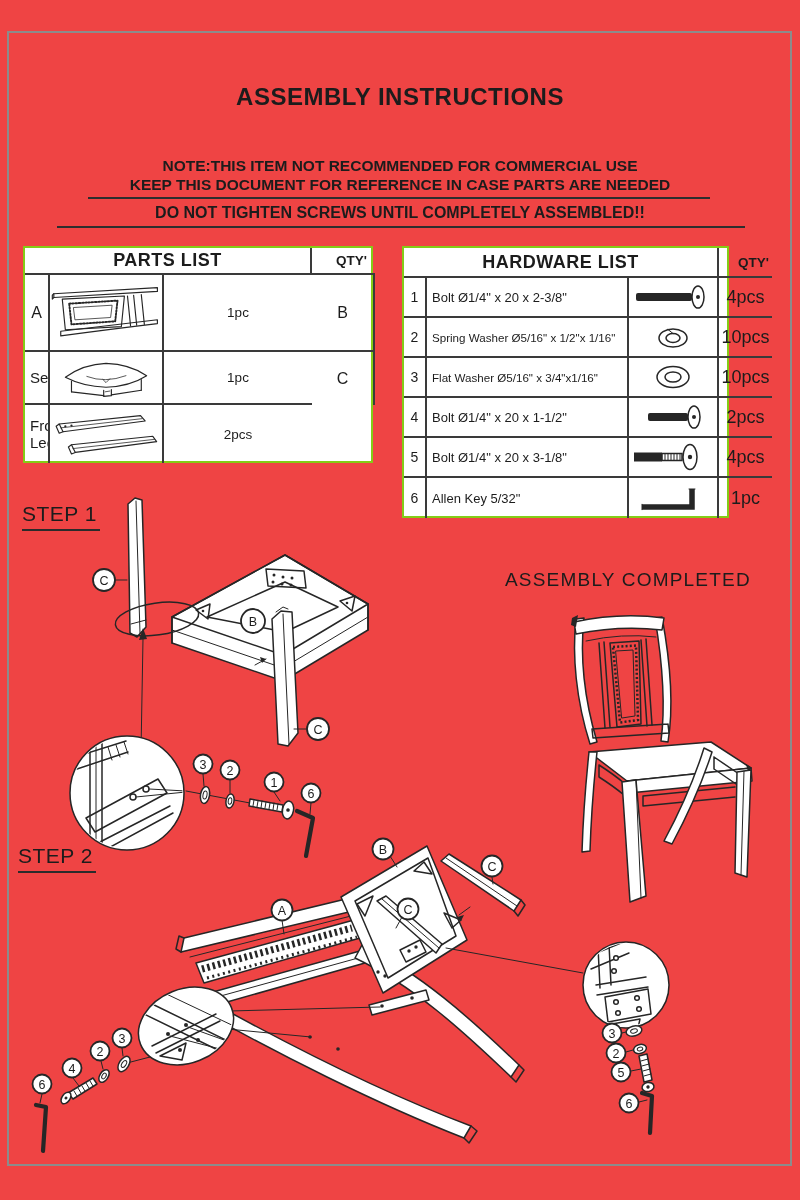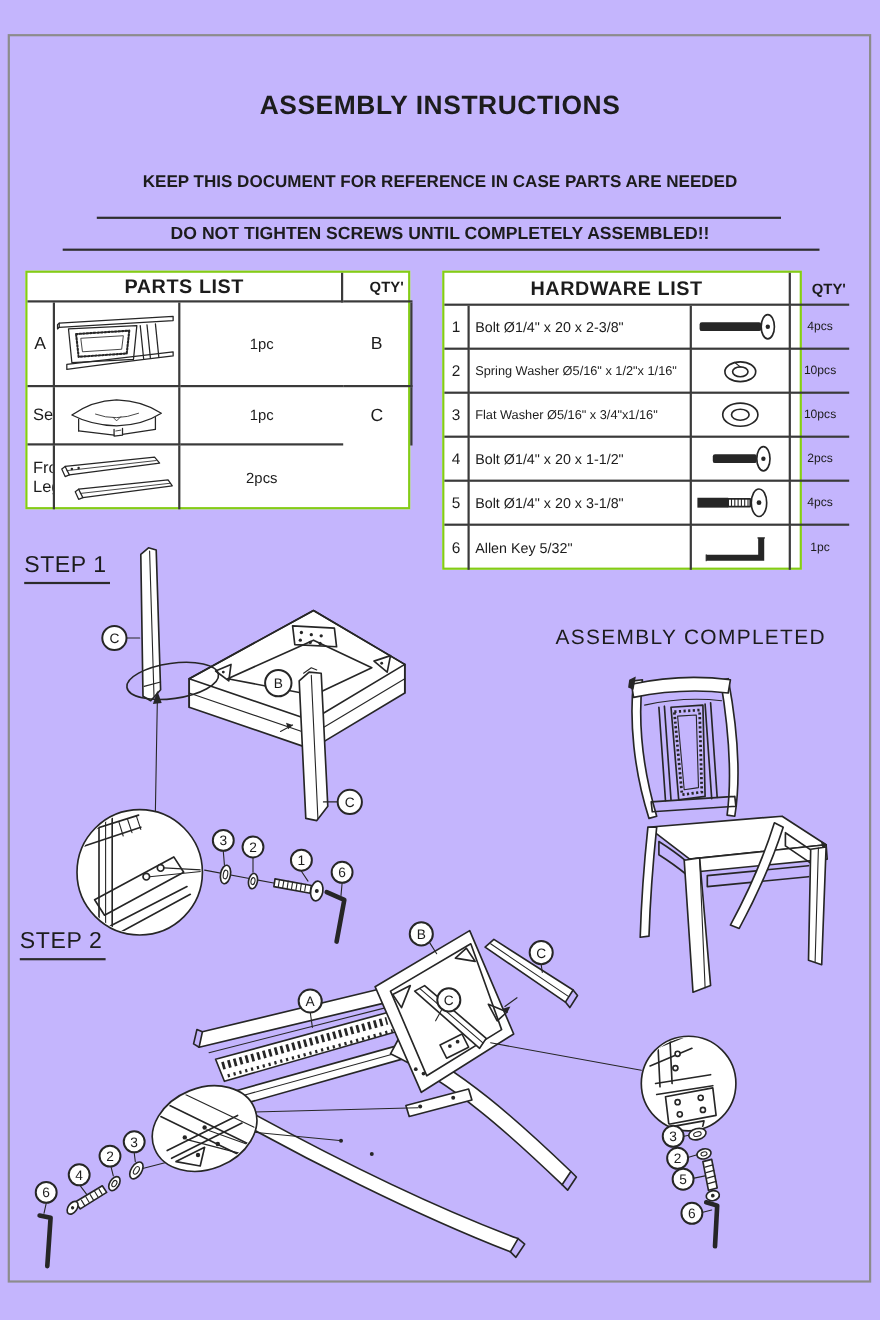--- a/index.html
+++ b/index.html
@@ -1,16 +1,16 @@
 <!DOCTYPE html>
 <html><head>
 <meta charset="utf-8">
 <style>
   html,body{margin:0;padding:0;background:#fff;}
-  .page{position:relative;width:800px;height:1200px;background:#c4b5fd;
+  .page{position:relative;width:800px;height:1200px;background:#ef4444;
         font-family:"Liberation Sans",sans-serif;color:#1c1c1c;overflow:hidden;}
   .page-border{position:absolute;left:7px;top:31px;width:785px;height:1135px;
         border:2px solid #8c8c8c;box-sizing:border-box;}
   .title{position:absolute;left:0;right:0;top:83px;text-align:center;
         font-size:24px;font-weight:bold;letter-spacing:.5px;}
   .notes{position:absolute;left:0;right:0;top:156px;text-align:center;
         font-size:15.5px;font-weight:bold;line-height:19px;}
   .warning{position:absolute;left:0;right:0;top:204px;text-align:center;
         font-size:16px;font-weight:bold;}
   .rule{position:absolute;border-top:2px solid #2e2e2e;height:0;}
@@ -27,21 +27,21 @@
   .parts{left:23px;top:246px;width:350px;height:217px;
         grid-template-columns:25px 114px 148px 63px;grid-template-rows:27px 77px 53px 58px;}
   .parts .letter{font-size:16px;}
   .parts .name{font-size:15px;}
   .parts .qty{font-size:13.5px;}
   .hw{left:402px;top:246px;width:327px;height:272px;
         grid-template-columns:23px 202px 90px 53px;grid-template-rows:30px 40px 40px 40px 40px 40px 40px;}
   .hw .num{font-size:14px;}
   .hw .name{font-size:13px;}
   .hw .name.small{font-size:11.6px;}
-  .hw .qty{font-size:11px;}
+  .hw .qty{font-size:18px;}
   .span3{grid-column:1/4;}
 
   .steplabel{position:absolute;font-size:21px;letter-spacing:.5px;
         border-bottom:2px solid #2b2b2b;padding:0 3px 3px 0;}
   .step1label{left:22px;top:502px;}
   .step2label{left:18px;top:844px;}
   .asmlabel{position:absolute;left:505px;top:569px;font-size:19px;letter-spacing:1.2px;}
 
   svg.diagram{position:absolute;left:0;top:0;pointer-events:none;}
   .ln{stroke:#262626;stroke-width:1.5;fill:none;stroke-linejoin:round;stroke-linecap:round;}
@@ -56,20 +56,21 @@
   .co-text{font-family:"Liberation Sans",sans-serif;font-size:12.5px;fill:#1c1c1c;text-anchor:middle;}
 </style>
 </head>
 <body>
 
 <div class="page">
   <div class="page-border"></div>
 
   <div class="title">ASSEMBLY INSTRUCTIONS</div>
   <div class="notes">
+    <div>NOTE:THIS ITEM NOT RECOMMENDED FOR COMMERCIAL USE</div>
     <div>KEEP THIS DOCUMENT FOR REFERENCE IN CASE PARTS ARE NEEDED</div>
   </div>
   <div class="rule rule1"></div>
   <div class="warning">DO NOT TIGHTEN SCREWS UNTIL COMPLETELY ASSEMBLED!!</div>
   <div class="rule rule2"></div>
 
   <div class="tbl parts">
     <div class="c span3 hdr">PARTS LIST</div>
     <div class="c lc qhdr">QTY'</div>
 

